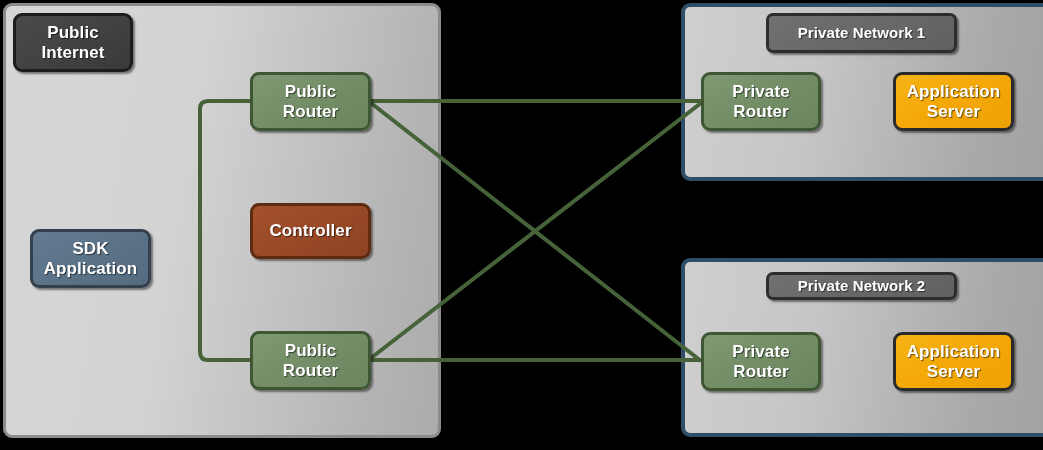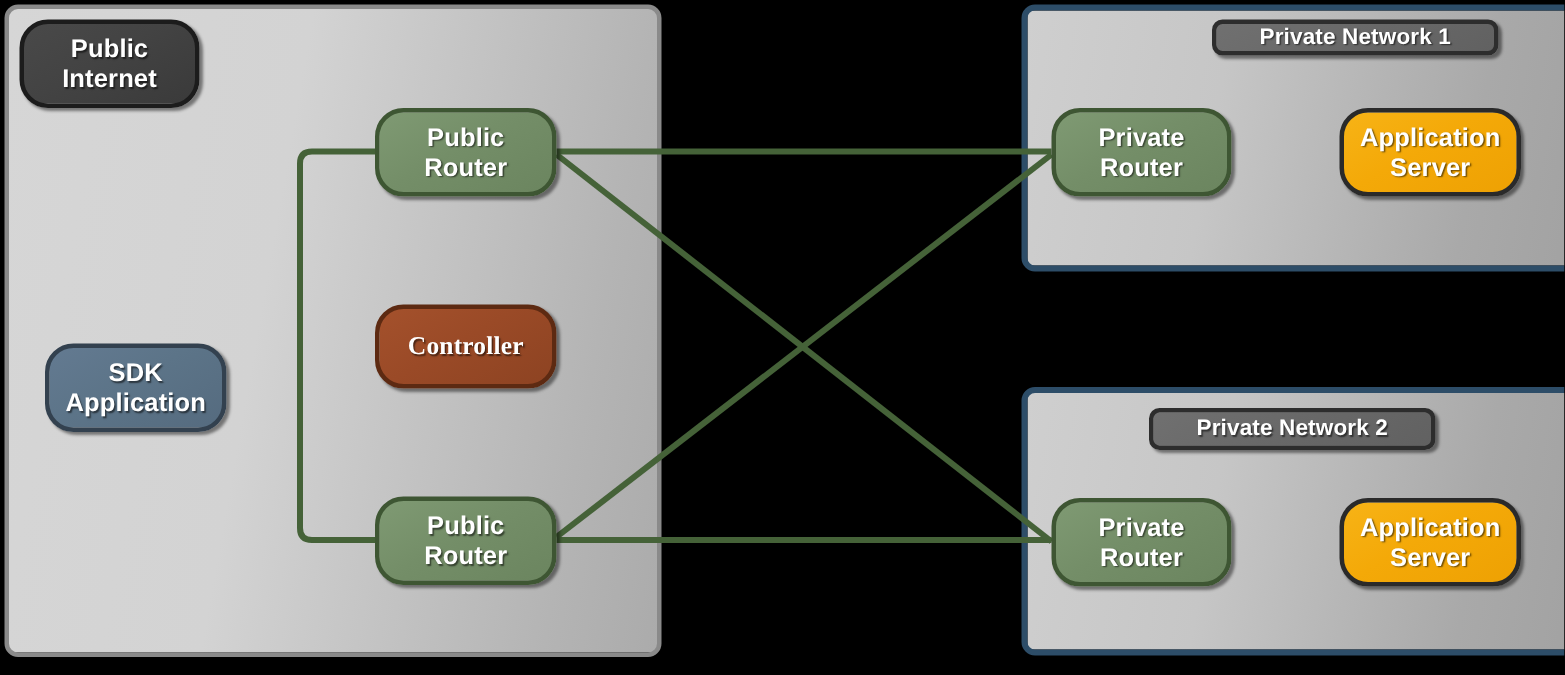--- a/index.html
+++ b/index.html
@@ -47,41 +47,40 @@
     pointer-events: none;
   }
   
   .node {
     position: absolute;
     box-sizing: border-box;
     display: flex;
     align-items: center;
     justify-content: center;
     text-align: center;
-    border-radius: 19px;
+    border-radius: 9px;
     color: #ffffff;
     font-weight: bold;
     line-height: 1.16;
     letter-spacing: 0.1px;
     text-shadow: 1px 1px 1px rgba(0,0,0,0.55);
     box-shadow: 2px 2px 2px rgba(0,0,0,0.45);
     white-space: pre-line;
   }
   .node-dark {
     background: linear-gradient(150deg, #494949 0%, #434343 45%, #3a3a3a 100%);
     border: 3px solid #1c1c1c;
   }
   .node-green {
     background: linear-gradient(150deg, #7f9a73 0%, #748e68 45%, #6b855f 100%);
     border: 3px solid #3e5633;
   }
   .node-brown {
     background: linear-gradient(150deg, #a4512c 0%, #9a4a27 45%, #8d4322 100%);
     border: 3px solid #5d2a12;
-    font-family: Liberation Serif, serif;
   }
   .node-slate {
     background: linear-gradient(150deg, #637a91 0%, #5c7488 45%, #556b7f 100%);
     border: 3px solid #33414f;
     margin-top: 26px;
   }
   .node-orange {
     background: linear-gradient(150deg, #f7b316 0%, #f4a908 45%, #eea103 100%);
     border: 3px solid #2a2a2a;
   }
@@ -89,21 +88,21 @@
     background: linear-gradient(150deg, #707070 0%, #696969 45%, #616161 100%);
     border: 3px solid #2d2d2d;
     border-radius: 7px;
   }
   
   #node-public-internet { left: 13px; top: 13px; width: 120px; height: 59px; font-size: 17px; }
   #node-sdk-application { left: 30px; top: 203px; width: 121px; height: 59px; font-size: 17px; }
   #node-controller      { left: 250px; top: 203px; width: 121px; height: 56px; font-size: 17px; }
   #node-public-router-1 { left: 250px; top: 72px;  width: 121px; height: 59px; font-size: 17px; }
   #node-public-router-2 { left: 250px; top: 331px; width: 121px; height: 59px; font-size: 17px; }
-  #label-private-network-1 { left: 808px; top: 13px;  width: 191px; height: 24px; font-size: 15px; }
+  #label-private-network-1 { left: 766px; top: 13px;  width: 191px; height: 40px; font-size: 15px; }
   #label-private-network-2 { left: 766px; top: 272px; width: 191px; height: 28px; font-size: 15px; text-align: center; }
   #node-private-router-1 { left: 701px; top: 72px;  width: 120px; height: 59px; font-size: 17px; }
   #node-app-server-1     { left: 893px; top: 72px;  width: 121px; height: 59px; font-size: 17px; }
   #node-private-router-2 { left: 701px; top: 332px; width: 120px; height: 59px; font-size: 17px; }
   #node-app-server-2     { left: 893px; top: 332px; width: 121px; height: 59px; font-size: 17px; }
 </style>
 </head>
 <body>
 
 <div id="canvas">

